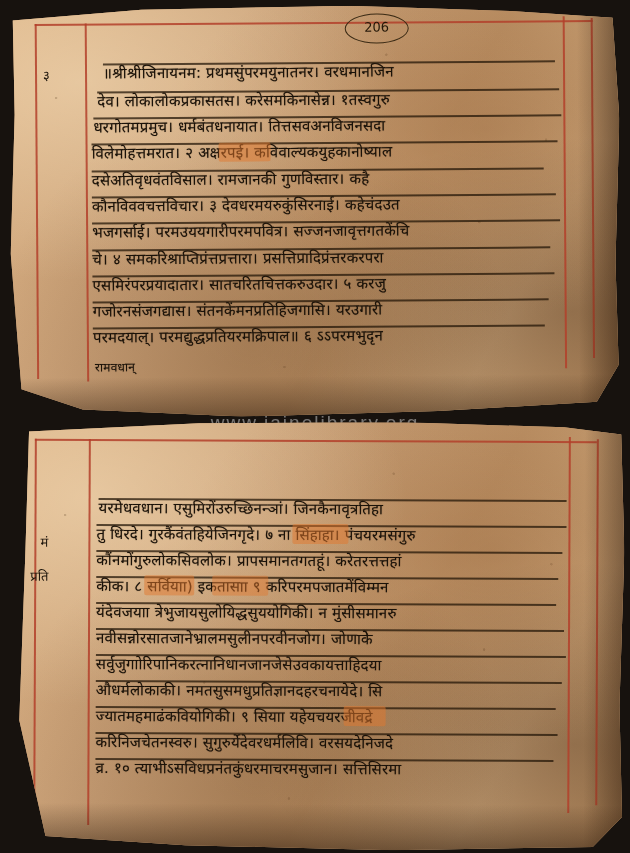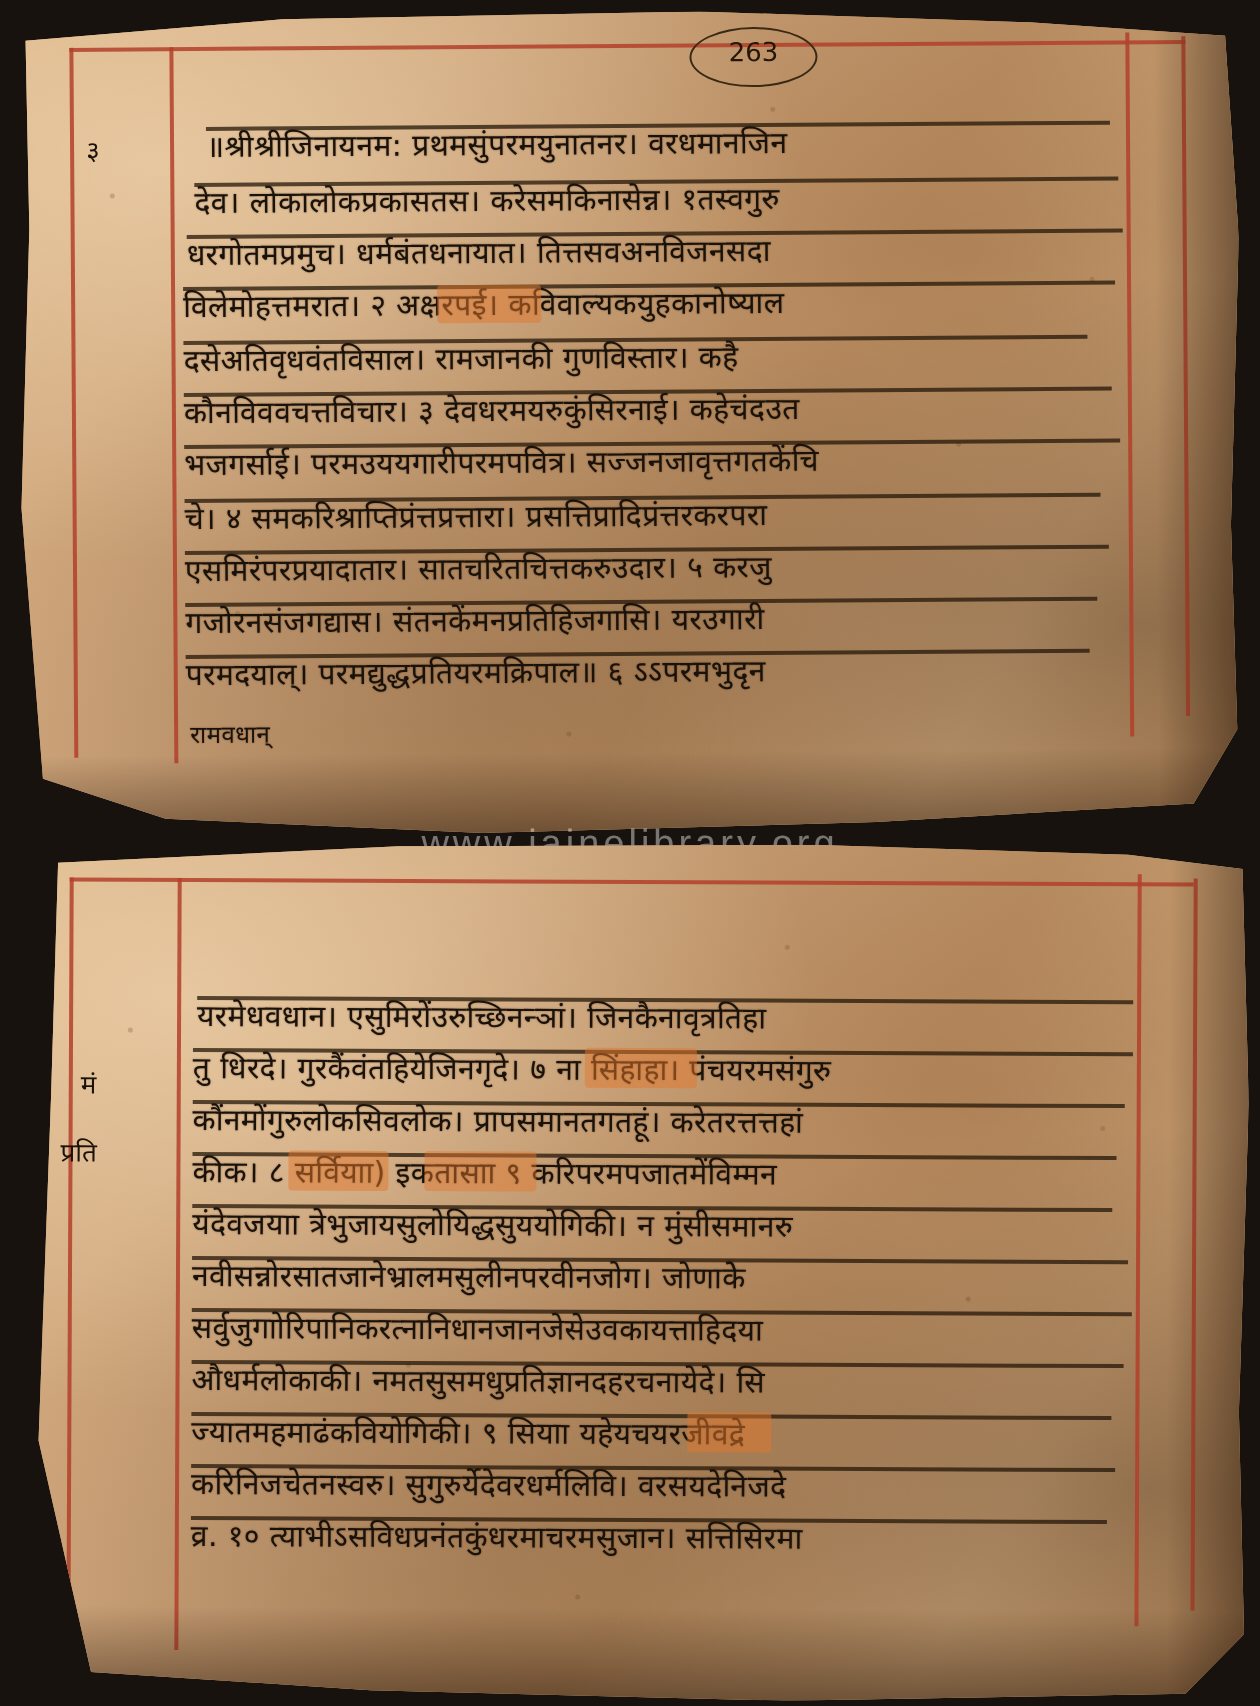--- a/index.html
+++ b/index.html
@@ -146,21 +146,21 @@
     <div class="paper-tex"></div>
     <div class="speckle"></div>
 
     <div class="rule v" style="left:28px; top:16px; height:355px;"></div>
     <div class="rule v" style="left:78px; top:16px; height:358px;"></div>
     <div class="rule v" style="left:556px; top:12px; height:352px;"></div>
     <div class="rule v" style="left:584px; top:14px; height:340px;"></div>
     <div class="rule h" style="left:28px; top:16px; width:558px;"></div>
 
     <div class="num-circle" style="left:338px; top:8px;">
-      <span>263</span>
+      <span>206</span>
     </div>
 
     <div class="margin-note" style="left:36px; top:58px;">३</div>
 
     <div class="shiro" style="left:96px; top:56px; width:452px;"></div>
     <div class="txt" style="left:96px; top:58px;">
       <span class="red">॥श्रीश्रीजिनायनम:</span>
       <span>प्रथमसुंपरमयुनातनर। वरधमानजिन</span>
     </div>
 

